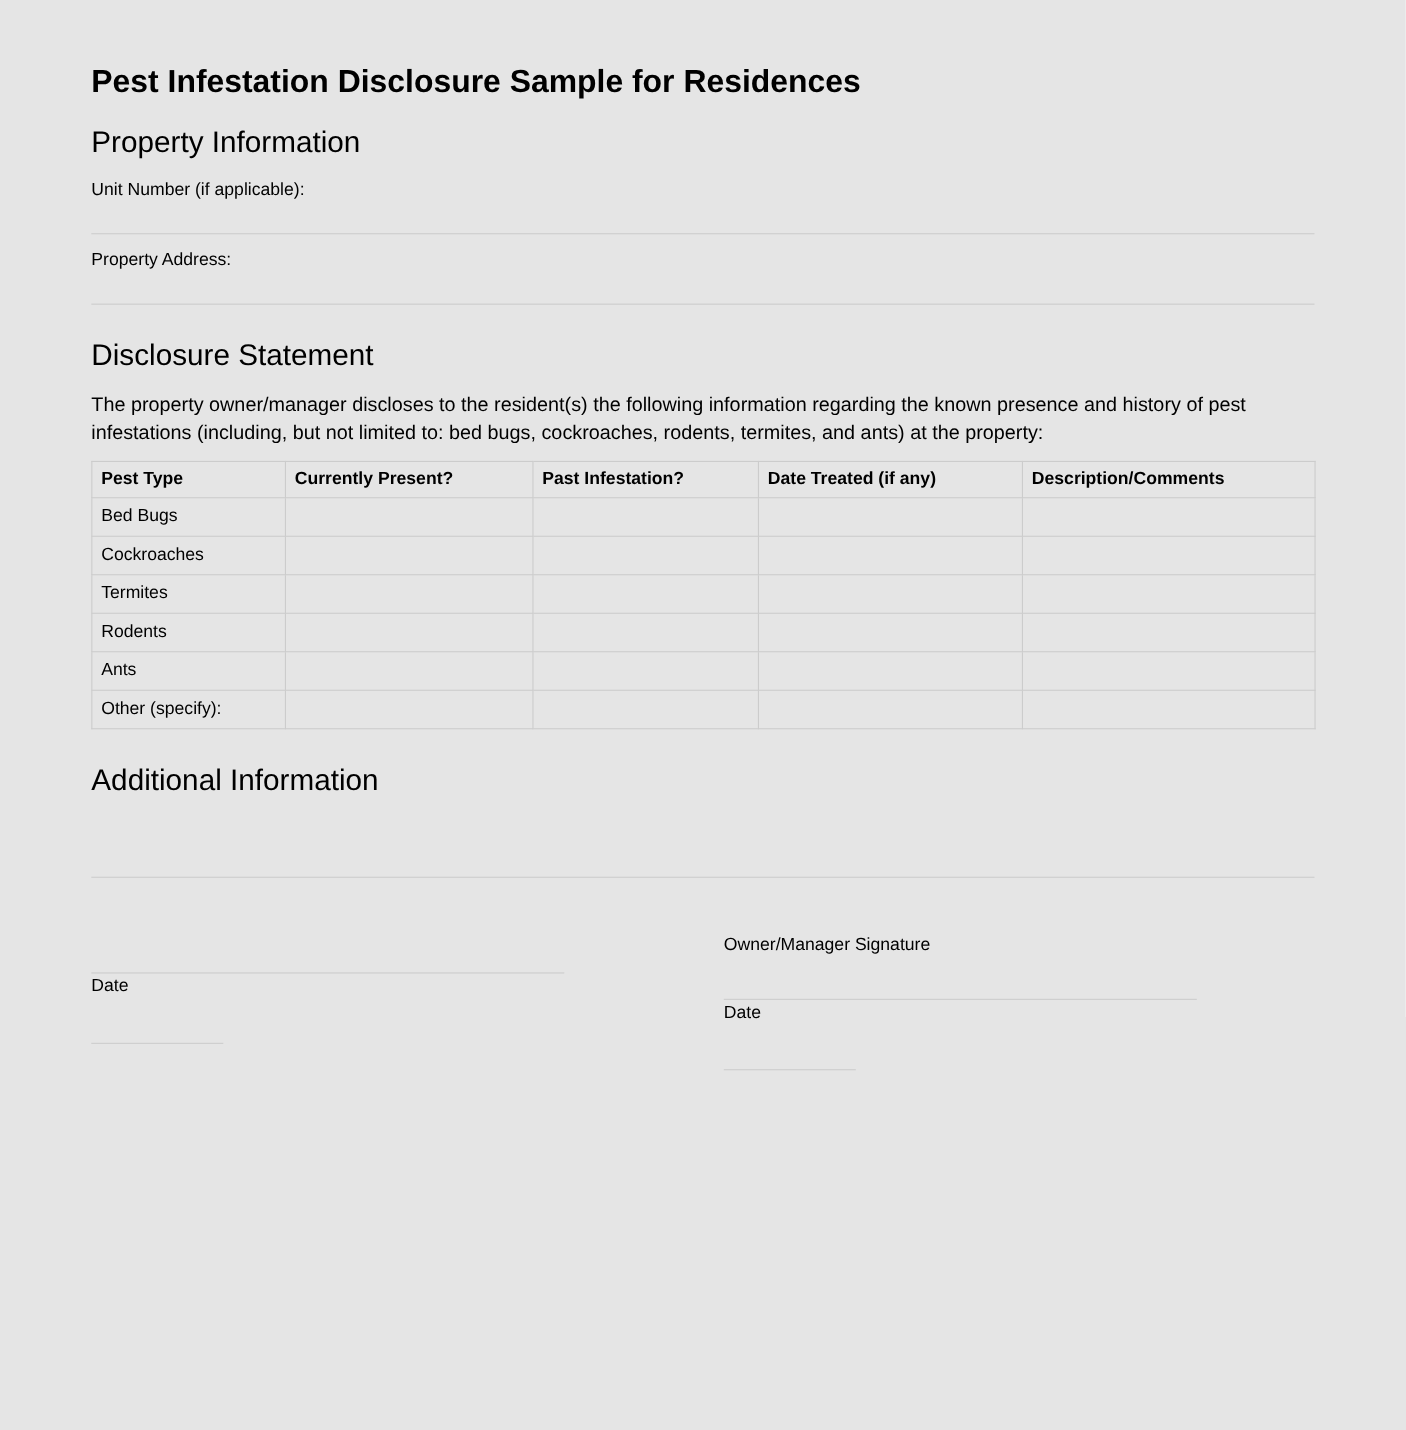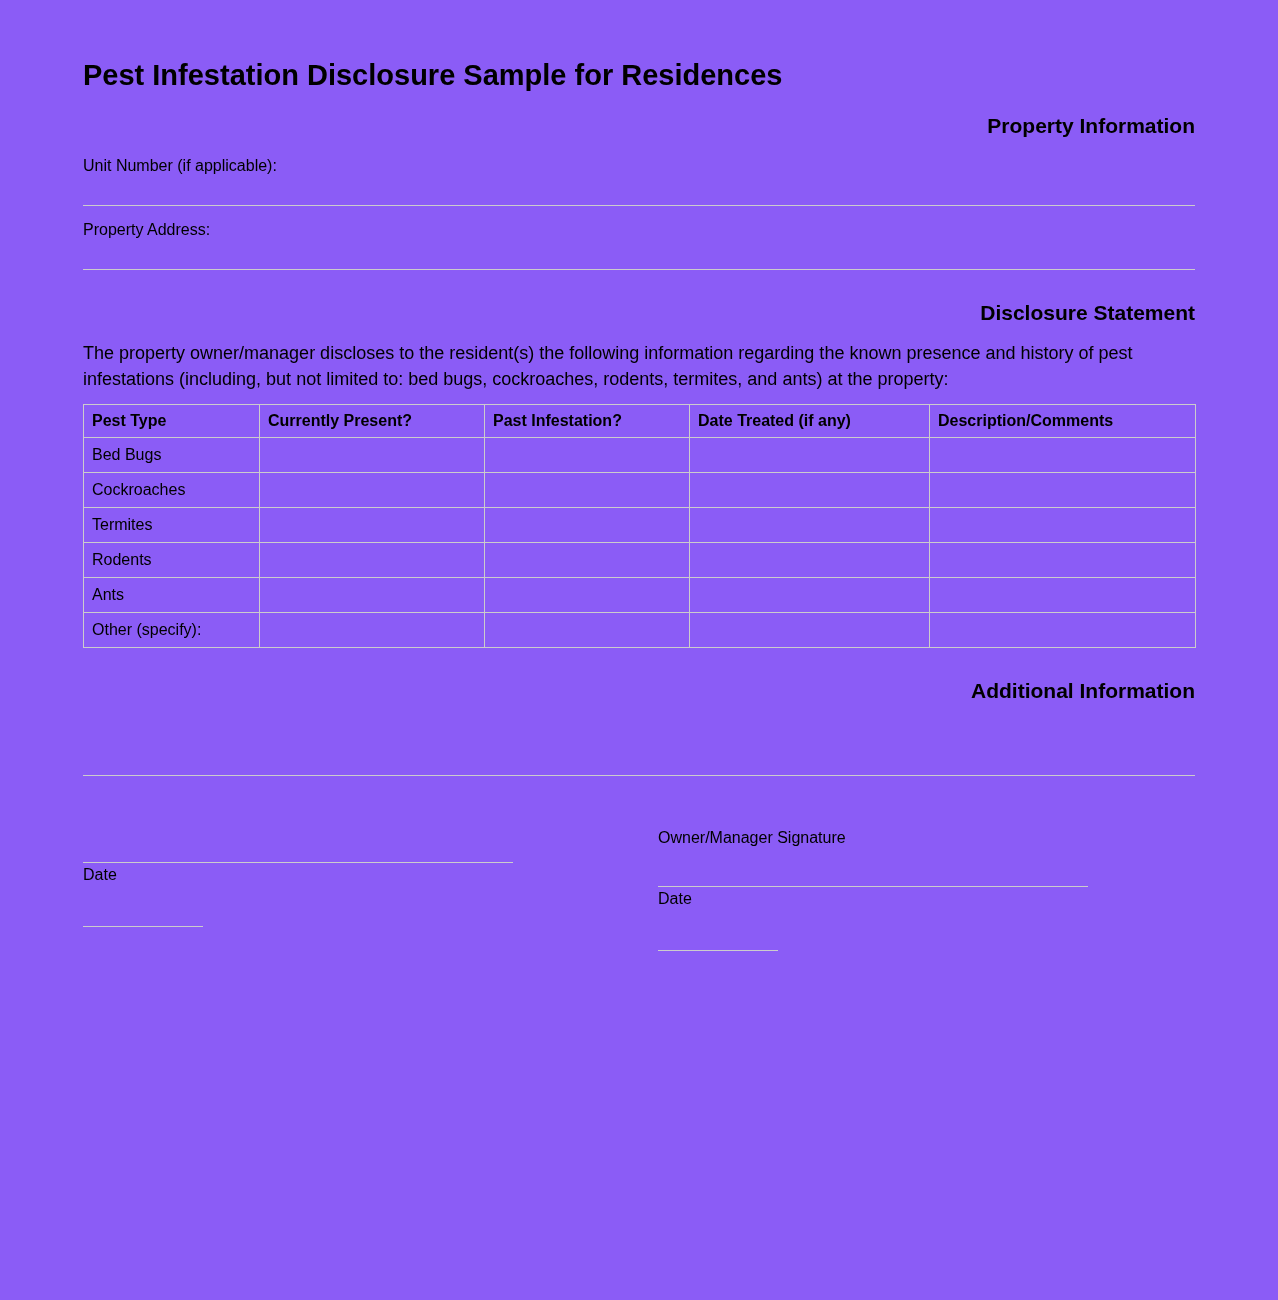--- a/index.html
+++ b/index.html
@@ -4,34 +4,33 @@
 <style>
   * { box-sizing: border-box; }
   html, body { margin: 0; padding: 0; background: #ffffff; }
   .page {
     width: 1278px;
     min-height: 1300px;
     padding: 58px 83px 80px 83px;
     font-family: "Liberation Sans", "DejaVu Sans", sans-serif;
     color: #000000;
     font-size: 16px;
-    background: #8b5cf6;
+    background: #e5e5e5;
   }
   h1 {
     font-size: 29px;
     line-height: 1.2;
     margin: 0;
     font-weight: bold;
   }
   h2 {
-    font-size: 21px;
+    font-size: 27px;
     line-height: 1.2;
     margin: 30px 0 16px 0;
-    font-weight: bold;
-    text-align: right;
+    font-weight: normal;
   }
   h2.first { margin-top: 20px; }
   .field { margin: 0; }
   .field + .field { margin-top: 12px; }
   .field-label {
     font-size: 16px;
     line-height: 24px;
     margin: 0;
   }
   .field-line {

